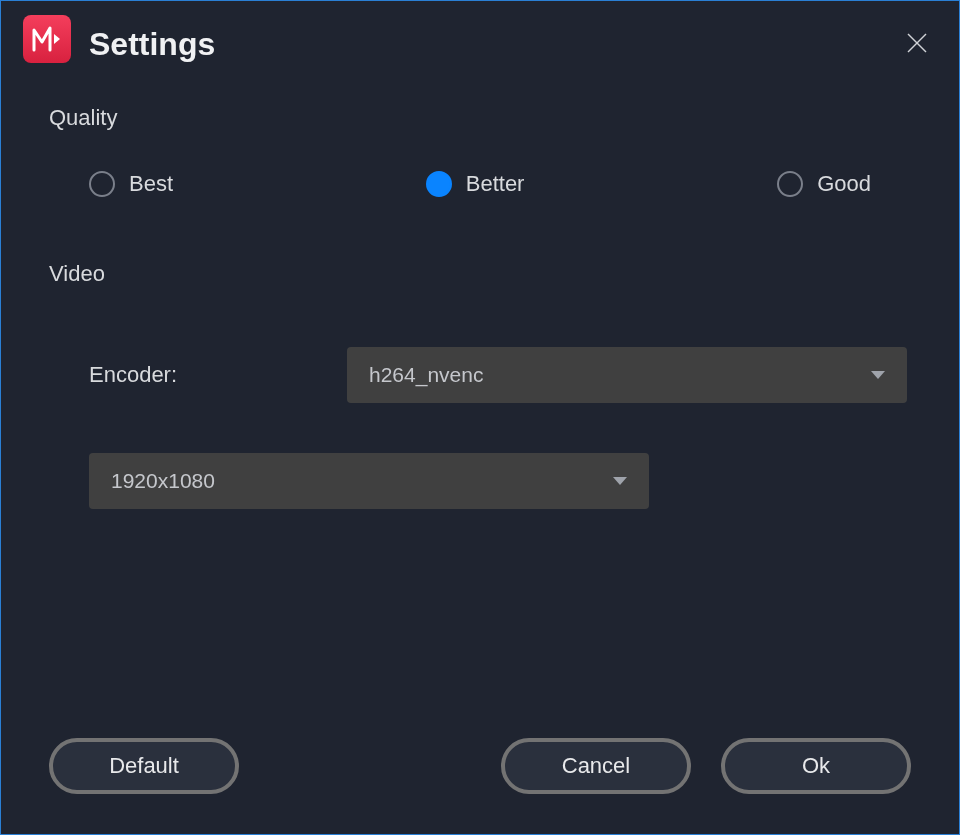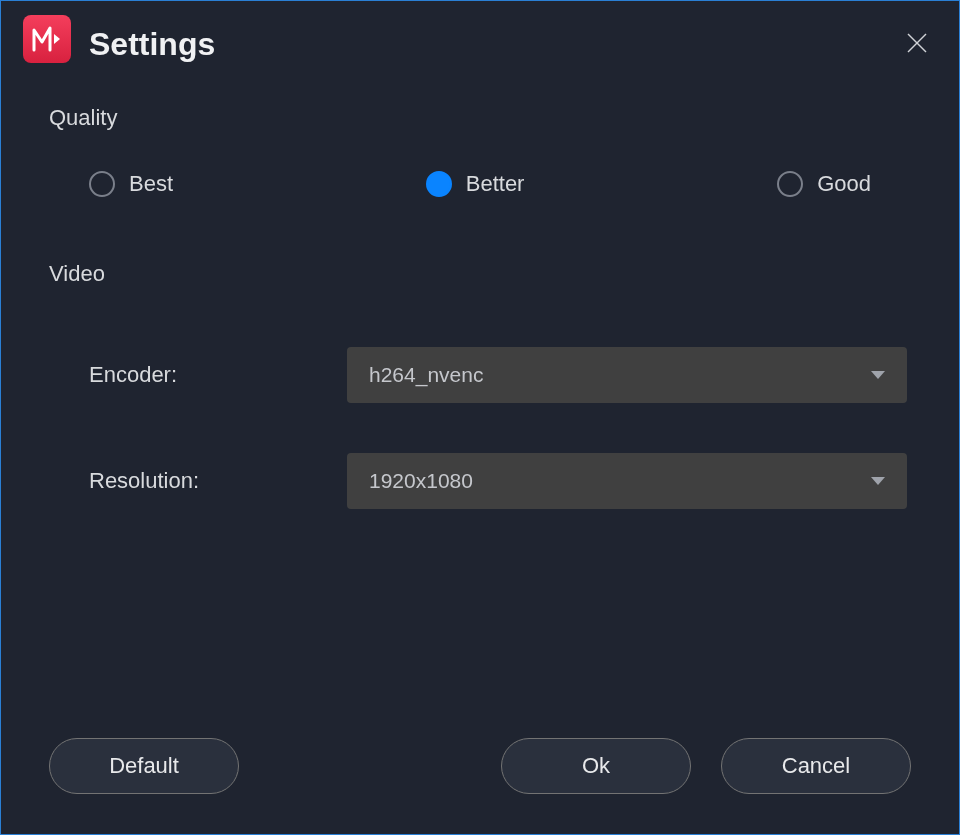--- a/index.html
+++ b/index.html
@@ -158,21 +158,21 @@
     .button-row {
       display: flex;
       align-items: center;
       padding: 0 48px 40px 48px;
       gap: 30px;
     }
     .btn {
       height: 56px;
       border-radius: 28px;
       background: #2a303d;
-      border: 1px solid #737373;
+      border: 4px solid #737373;
       color: #e8e9eb;
       font-size: 22px;
       display: flex;
       align-items: center;
       justify-content: center;
       cursor: pointer;
       padding: 0 40px;
       min-width: 190px;
     }
     .button-spacer {
@@ -223,30 +223,29 @@
 
     <div class="field-row">
       <div class="field-label">Encoder:</div>
       <div class="select">
         <span>h264_nvenc</span>
         <div class="caret"></div>
       </div>
     </div>
 
     <div class="field-row">
-      <div class="field-label">Resolution:</div>
       <div class="select">
         <span>1920x1080</span>
         <div class="caret"></div>
       </div>
     </div>
 
 
     <div class="spacer"></div>
   </div>
 
   <div class="button-row">
     <div class="btn">Default</div>
     <div class="button-spacer"></div>
+    <div class="btn">Cancel</div>
     <div class="btn">Ok</div>
-    <div class="btn">Cancel</div>
   </div>
 </div>
 
 </body></html>

